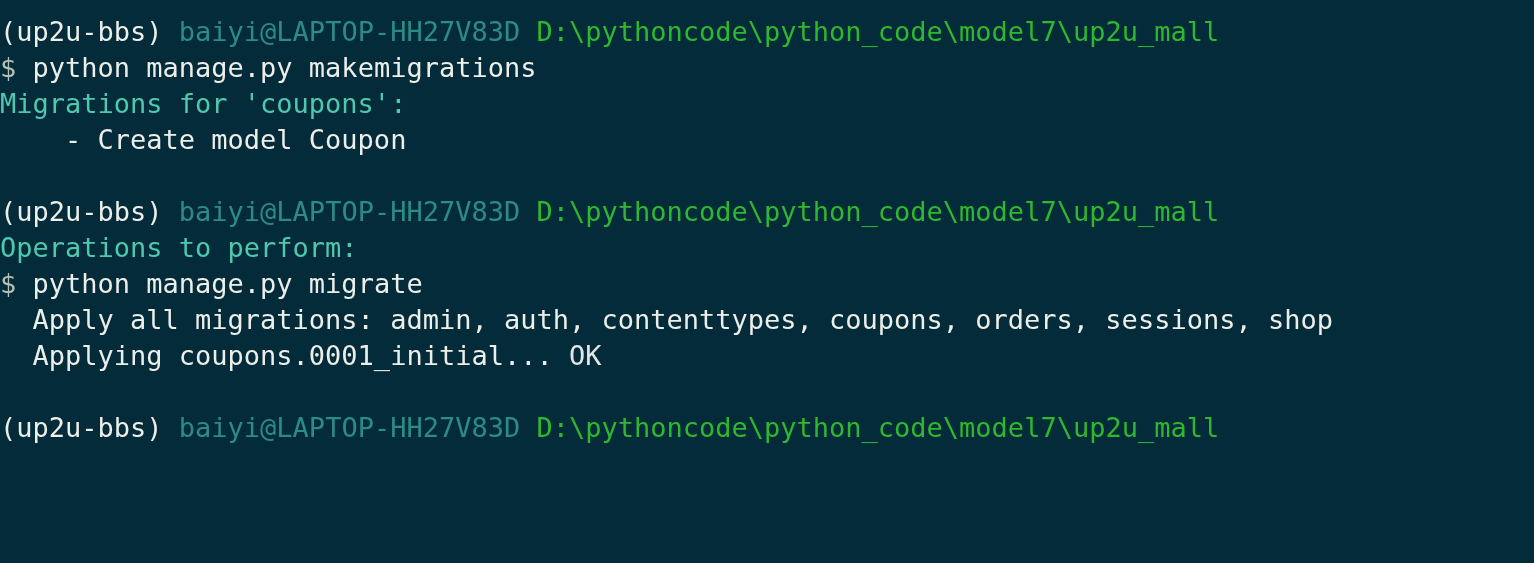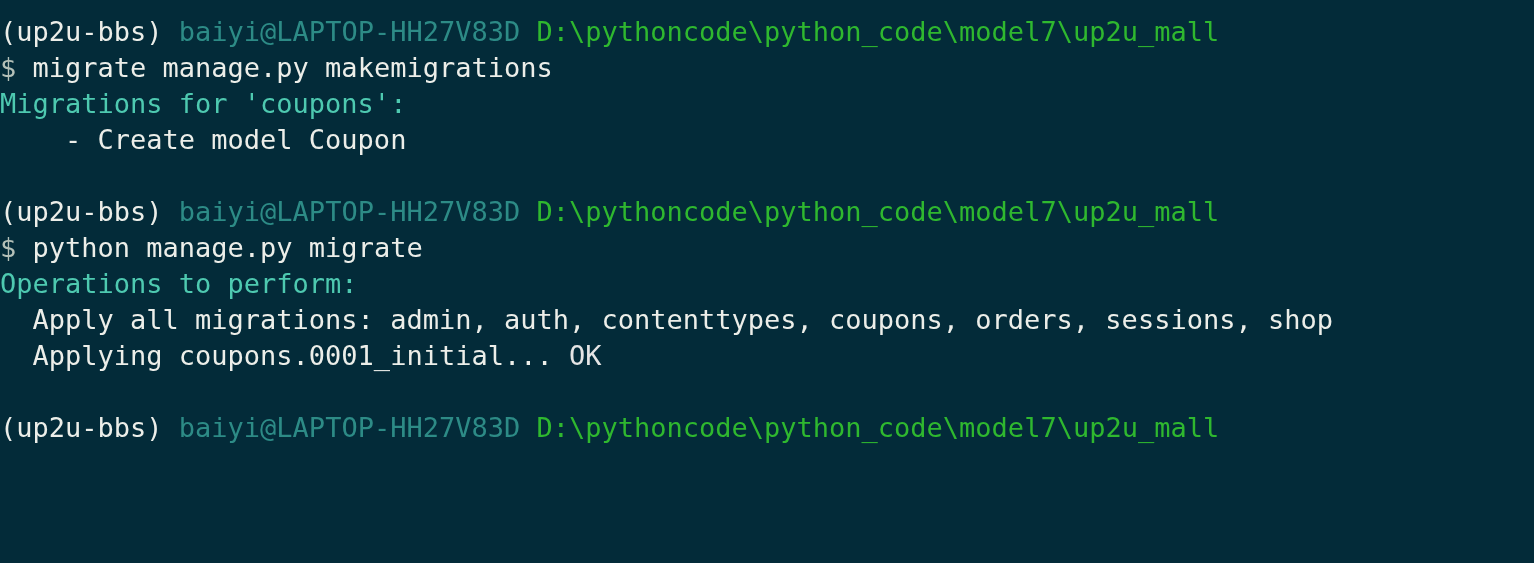--- a/index.html
+++ b/index.html
@@ -45,26 +45,26 @@
   .c-header  { color: #4ec9b0; }
   .c-body    { color: #eceee9; }
   .c-ok      { color: #e5e5e5; }
 </style>
 </head>
 <body>
 
 <div id="terminal">
   <div class="screen" id="screen">
       <div class="line"><span class="seg c-venv">(up2u-bbs)</span><span class="seg c-body"> </span><span class="seg c-userhost">baiyi@LAPTOP-HH27V83D</span><span class="seg c-body"> </span><span class="seg c-path">D:\pythoncode\python_code\model7\up2u_mall</span></div>
-      <div class="line"><span class="seg c-prompt">$</span><span class="seg c-cmd"> migrate manage.py makemigrations</span></div>
+      <div class="line"><span class="seg c-prompt">$</span><span class="seg c-cmd"> python manage.py makemigrations</span></div>
       <div class="line"><span class="seg c-header">Migrations for 'coupons':</span></div>
       <div class="line"><span class="seg c-body">    - Create model Coupon</span></div>
       <div class="line blank"></div>
       <div class="line"><span class="seg c-venv">(up2u-bbs)</span><span class="seg c-body"> </span><span class="seg c-userhost">baiyi@LAPTOP-HH27V83D</span><span class="seg c-body"> </span><span class="seg c-path">D:\pythoncode\python_code\model7\up2u_mall</span></div>
+      <div class="line"><span class="seg c-header">Operations to perform:</span></div>
       <div class="line"><span class="seg c-prompt">$</span><span class="seg c-cmd"> python manage.py migrate</span></div>
-      <div class="line"><span class="seg c-header">Operations to perform:</span></div>
       <div class="line"><span class="seg c-body">  Apply all migrations: admin, auth, contenttypes, coupons, orders, sessions, shop</span></div>
       <div class="line"><span class="seg c-body">  Applying coupons.0001_initial...</span><span class="seg c-body"> </span><span class="seg c-ok">OK</span></div>
       <div class="line blank"></div>
       <div class="line"><span class="seg c-venv">(up2u-bbs)</span><span class="seg c-body"> </span><span class="seg c-userhost">baiyi@LAPTOP-HH27V83D</span><span class="seg c-body"> </span><span class="seg c-path">D:\pythoncode\python_code\model7\up2u_mall</span></div>
       <div class="line"><span class="seg c-prompt">$</span></div>
     </div>
 </div>
 
 </body></html>

